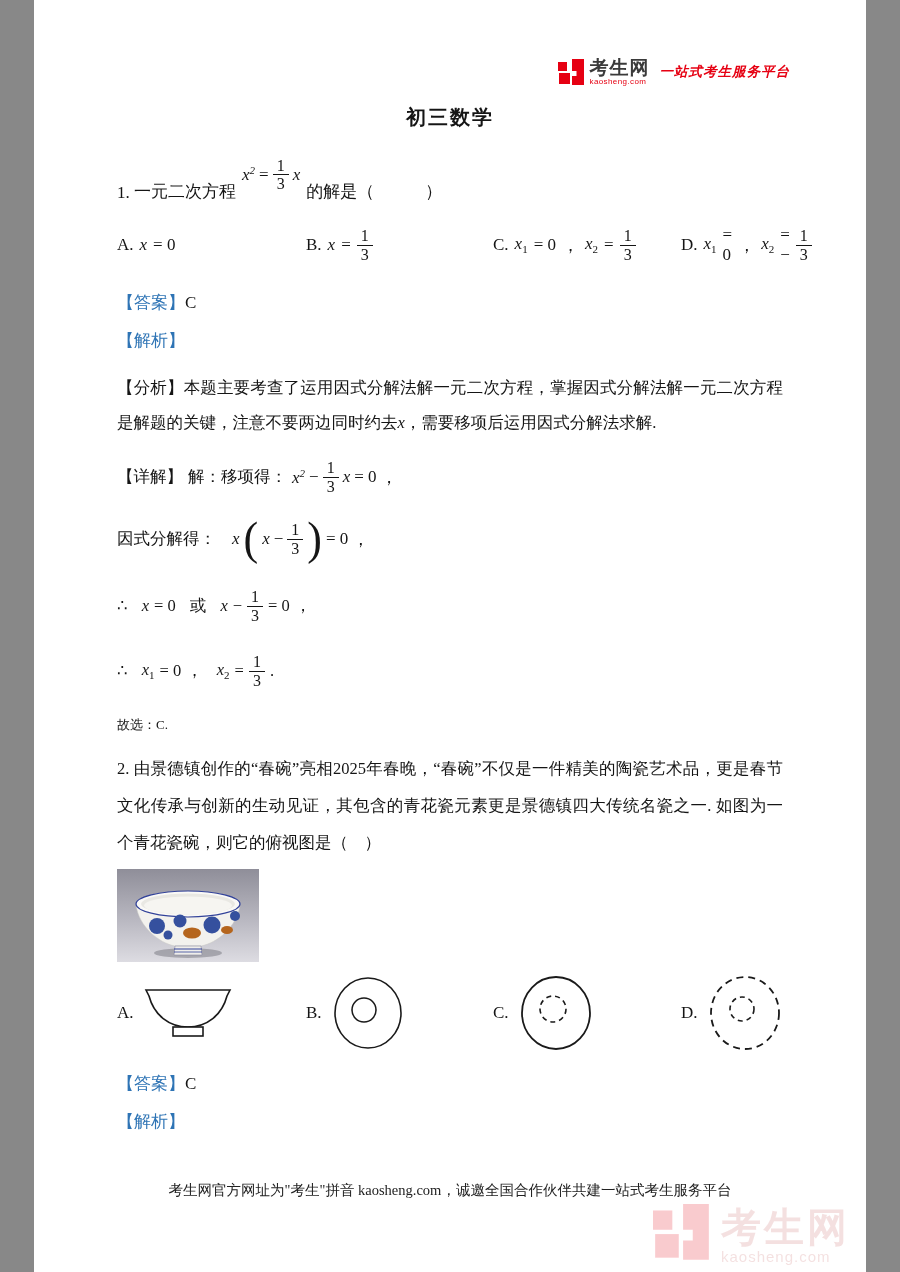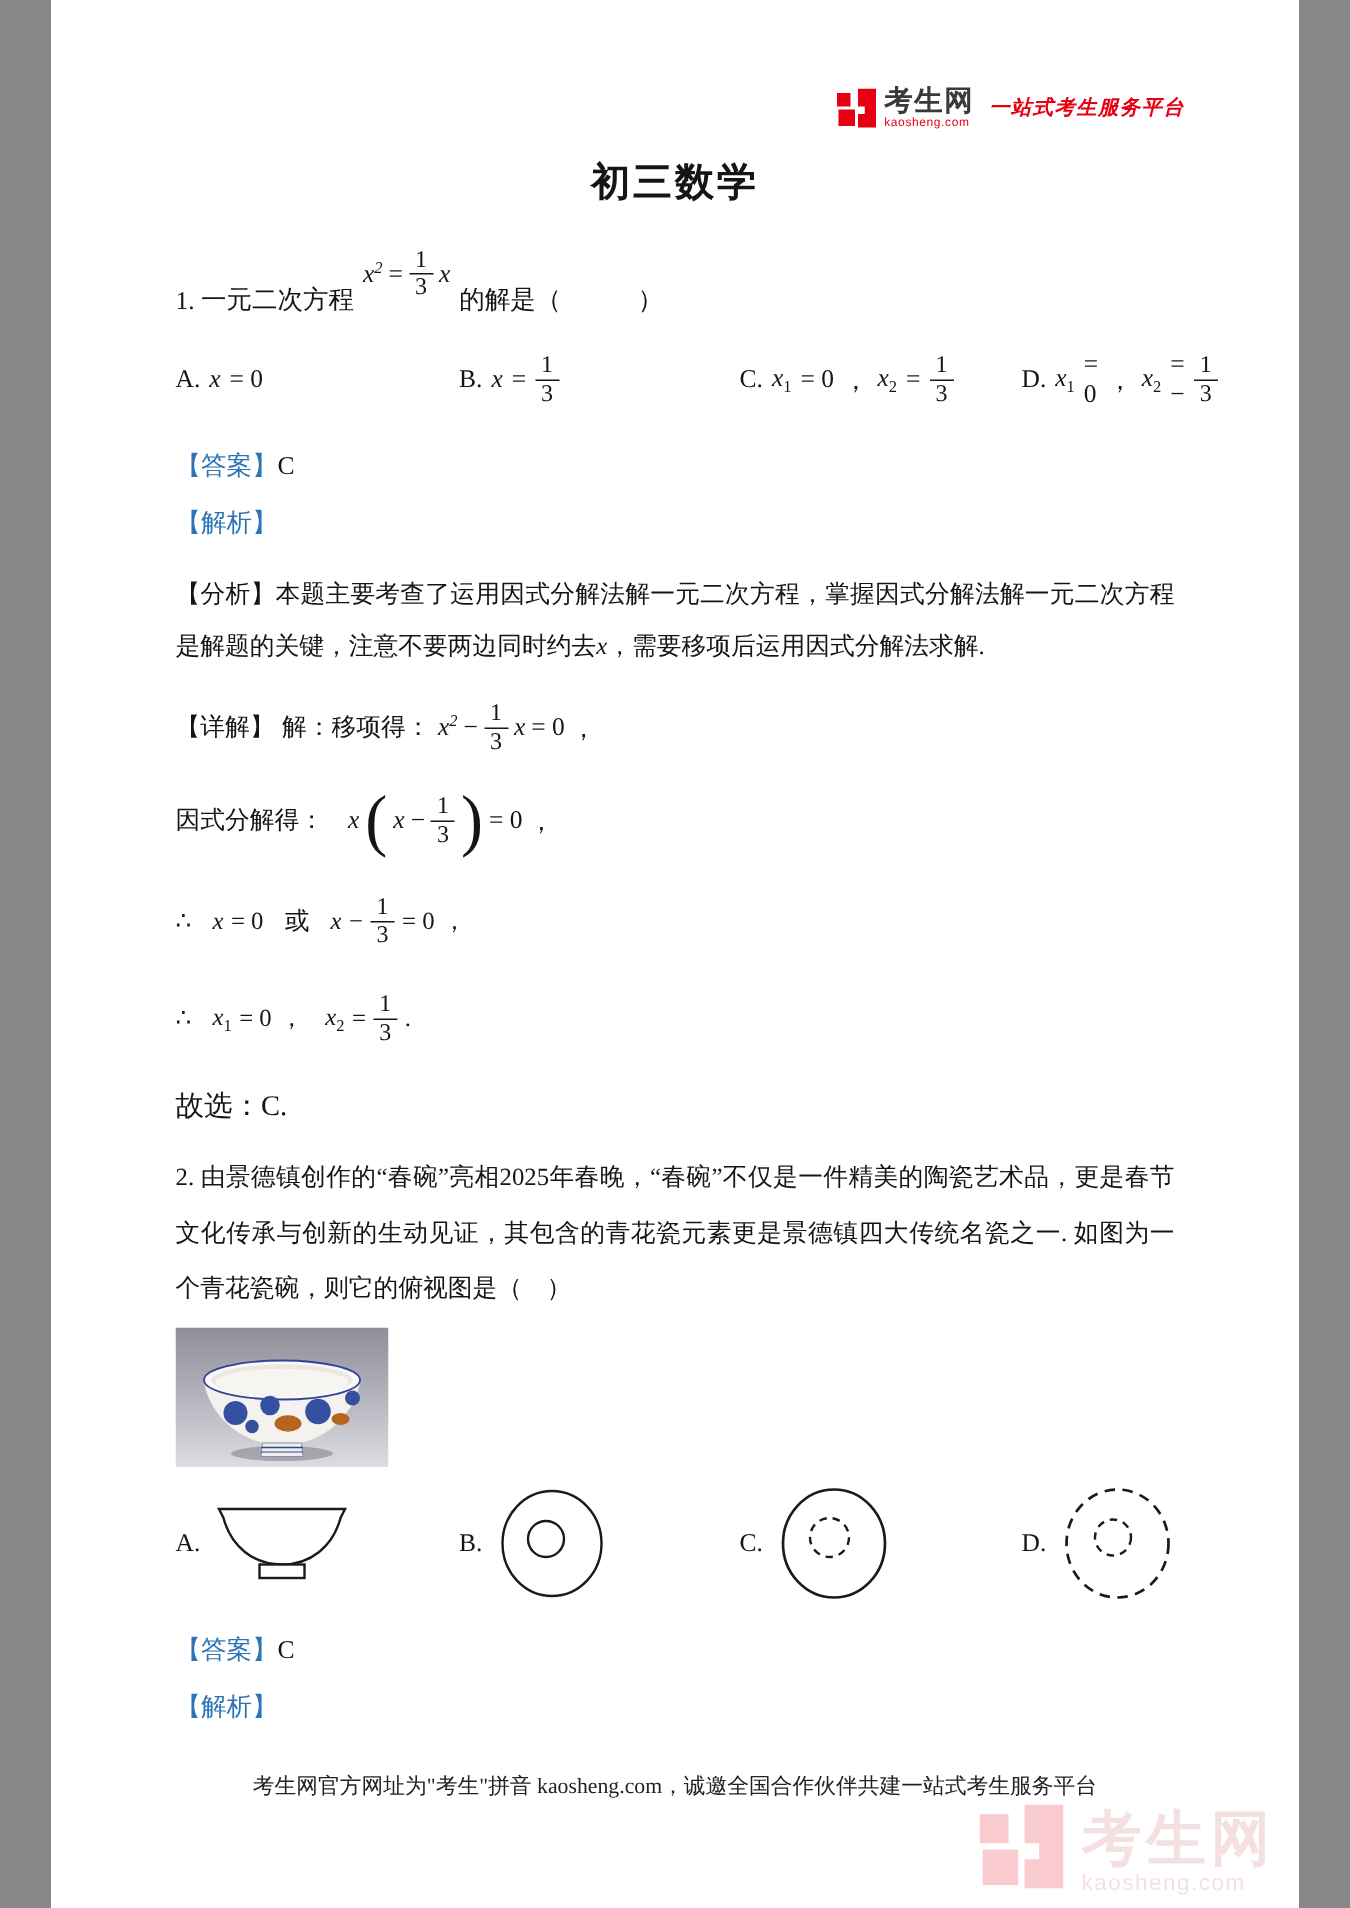--- a/index.html
+++ b/index.html
@@ -12,21 +12,21 @@
   .content { padding:0 83px; }
 
   
   .logo { position:absolute; top:58px; right:76px; display:flex; align-items:center; }
   .logo-icon svg { display:block; }
   .logo-textcol { margin-left:5px; display:flex; flex-direction:column; line-height:1; }
   .logo-name { font-family:"Liberation Sans", sans-serif; font-size:19px; font-weight:bold; color:#3a3a3a; letter-spacing:1px; }
   .logo-domain { font-family:"Liberation Sans", sans-serif; font-size:8px; color:#e60012; letter-spacing:.4px; margin-top:1px; }
   .tagline { font-family:"Liberation Sans", sans-serif; font-size:13.5px; font-weight:bold; font-style:italic; color:#e60012; margin-left:10px; letter-spacing:1px; }
 
-  h1.title { text-align:center; font-size:26px; font-weight:bold; padding-top:104px; letter-spacing:2px; }
+  h1.title { text-align:center; font-size:20px; font-weight:bold; padding-top:104px; letter-spacing:2px; }
   h2.section { font-size:18px; font-weight:bold; margin-top:26px; }
 
   
   .mi { font-style:italic; font-family:"Liberation Serif", serif; }
   .msup { font-size:11px; vertical-align:6px; font-style:italic; }
   .msub { font-size:11px; font-style:normal; }
   .frac { display:inline-flex; flex-direction:column; align-items:center; line-height:1.1; font-size:16px; vertical-align:middle; }
   .frac .fnum { padding:0 4px; border-bottom:1.2px solid #151515; }
   .frac .fden { padding-top:0; }
   .mrow { display:inline-flex; align-items:center; gap:4px; font-size:17px; }
@@ -44,21 +44,21 @@
   .jiexiline { margin-top:15px; font-size:17px; }
 
   .para { margin-top:18px; font-size:16.5px; line-height:35px; text-align:justify; }
   .para2 { margin-top:0; font-size:16.5px; line-height:35px; }
 
   .steprow { display:flex; align-items:center; gap:5px; font-size:16.5px; }
   .detailrow { margin-top:10px; height:54px; }
   .factorrow { margin-top:4px; height:62px;gap:16px; }
   .thererow1 { margin-top:6px; height:60px; }
   .thererow2 { margin-top:4px; height:62px; }
-  .guxuan { margin-top:14px; font-size:19px; }
+  .guxuan { margin-top:14px; font-size:13px; }
 
   .q2para { margin-top:16px; font-size:16.5px; line-height:37px; text-align:justify; }
   .bowl-photo { margin-top:8px; display:block; }
 
   .optrow2 { position:relative; height:86px; margin-top:8px; font-size:17px; }
   .opt2 { position:absolute; top:0; height:86px; display:flex; align-items:center; gap:8px; }
   .opt2.pa { left:0; } .opt2.pb { left:189px; } .opt2.pc { left:376px; } .opt2.pd { left:564px; }
 
   .footer { position:absolute; left:0; right:0; bottom:72px; text-align:center; font-size:14.5px; color:#222; }
 

